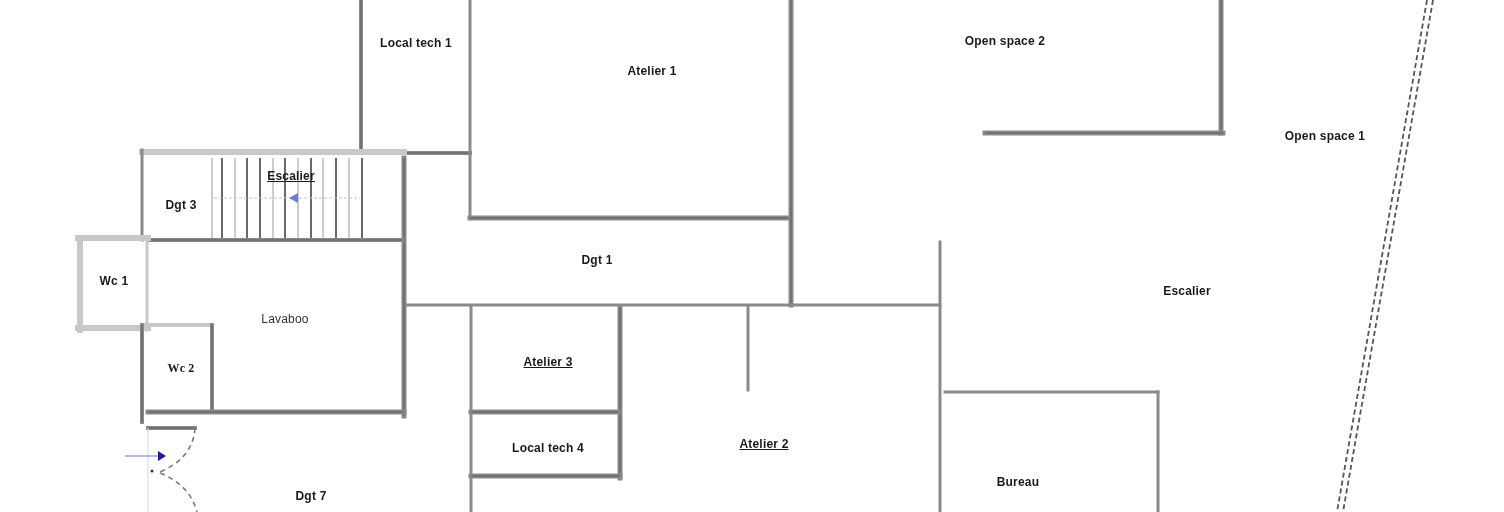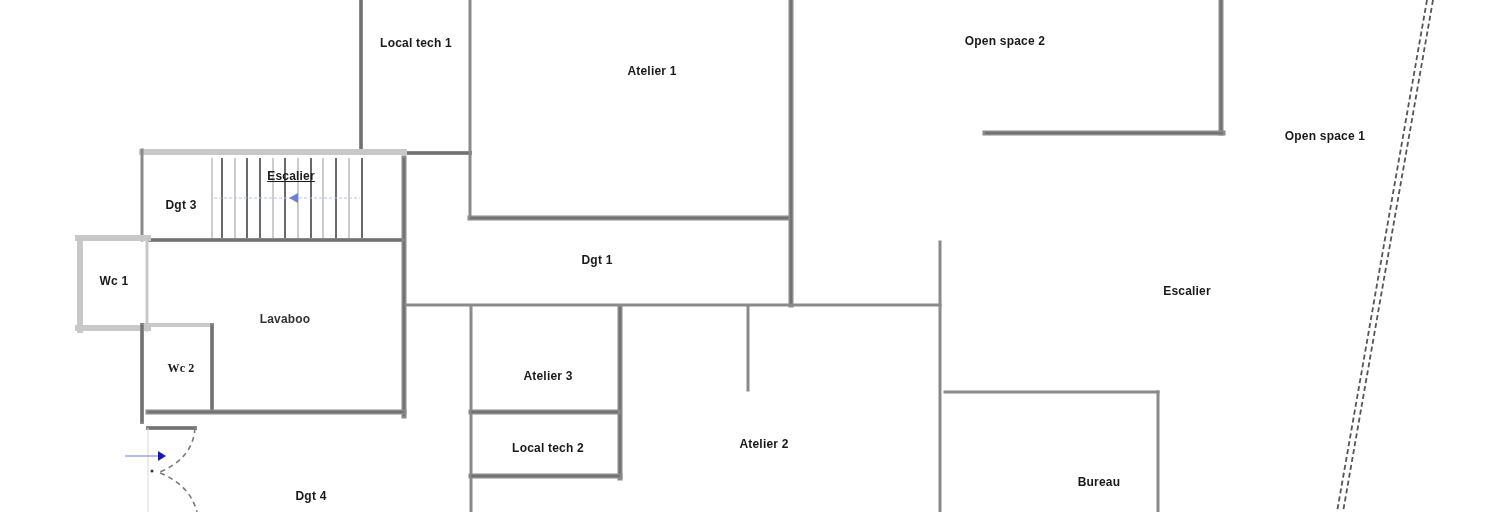--- a/index.html
+++ b/index.html
@@ -8,21 +8,21 @@
     .room-label {
       position: absolute;
       font-family: "Liberation Sans", sans-serif;
       font-size: 12px;
       font-weight: bold;
       color: #1a1a1a;
       white-space: nowrap;
       transform: translate(-50%, -50%);
       letter-spacing: 0.2px;
     }
-    .room-label.light { font-weight: bold; color: #333; }
+    .room-label.light { font-weight: normal; color: #333; }
   </style>
 </head>
 <body>
 
 <svg id="plan" viewBox="0 0 1504 512" xmlns="http://www.w3.org/2000/svg">
   <rect x="0" y="0" width="1504" height="512" fill="#ffffff"></rect>
   <g id="walls">
       <line x1="361" y1="0" x2="361" y2="153" stroke="#8a8a8a" stroke-width="4" stroke-linecap="square"></line>
       <line x1="361" y1="0" x2="361" y2="153" stroke="#5a5a5a" stroke-width="1"></line>
       <line x1="363" y1="153" x2="470" y2="153" stroke="#8a8a8a" stroke-width="4" stroke-linecap="square"></line>
@@ -103,19 +103,19 @@
     <div class="room-label" style="left: 416px; top: 43px;">Local tech 1</div>
     <div class="room-label" style="left: 652px; top: 71px;">Atelier 1</div>
     <div class="room-label" style="left: 1005px; top: 41px;">Open space 2</div>
     <div class="room-label" style="left: 1325px; top: 136px;">Open space 1</div>
     <div class="room-label" style="left: 291px; top: 176px; text-decoration: underline;">Escalier</div>
     <div class="room-label" style="left: 181px; top: 205px;">Dgt 3</div>
     <div class="room-label" style="left: 597px; top: 260px;">Dgt 1</div>
     <div class="room-label" style="left: 114px; top: 281px;">Wc 1</div>
     <div class="room-label" style="left: 1187px; top: 291px;">Escalier</div>
     <div class="room-label light" style="left: 285px; top: 319px;">Lavaboo</div>
-    <div class="room-label" style="left: 548px; top: 376px;">Atelier 3</div>
+    <div class="room-label" style="left: 548px; top: 362px; text-decoration: underline;">Atelier 3</div>
     <div class="room-label" style="left: 181px; top: 368px; font-family: Liberation Serif, serif;">Wc 2</div>
-    <div class="room-label" style="left: 764px; top: 444px;">Atelier 2</div>
-    <div class="room-label" style="left: 548px; top: 448px;">Local tech 2</div>
-    <div class="room-label" style="left: 1099px; top: 482px;">Bureau</div>
-    <div class="room-label" style="left: 311px; top: 496px;">Dgt 4</div>
+    <div class="room-label" style="left: 764px; top: 444px; text-decoration: underline;">Atelier 2</div>
+    <div class="room-label" style="left: 548px; top: 448px;">Local tech 4</div>
+    <div class="room-label" style="left: 1018px; top: 482px;">Bureau</div>
+    <div class="room-label" style="left: 311px; top: 496px;">Dgt 7</div>
   </div>
 
 </body></html>

